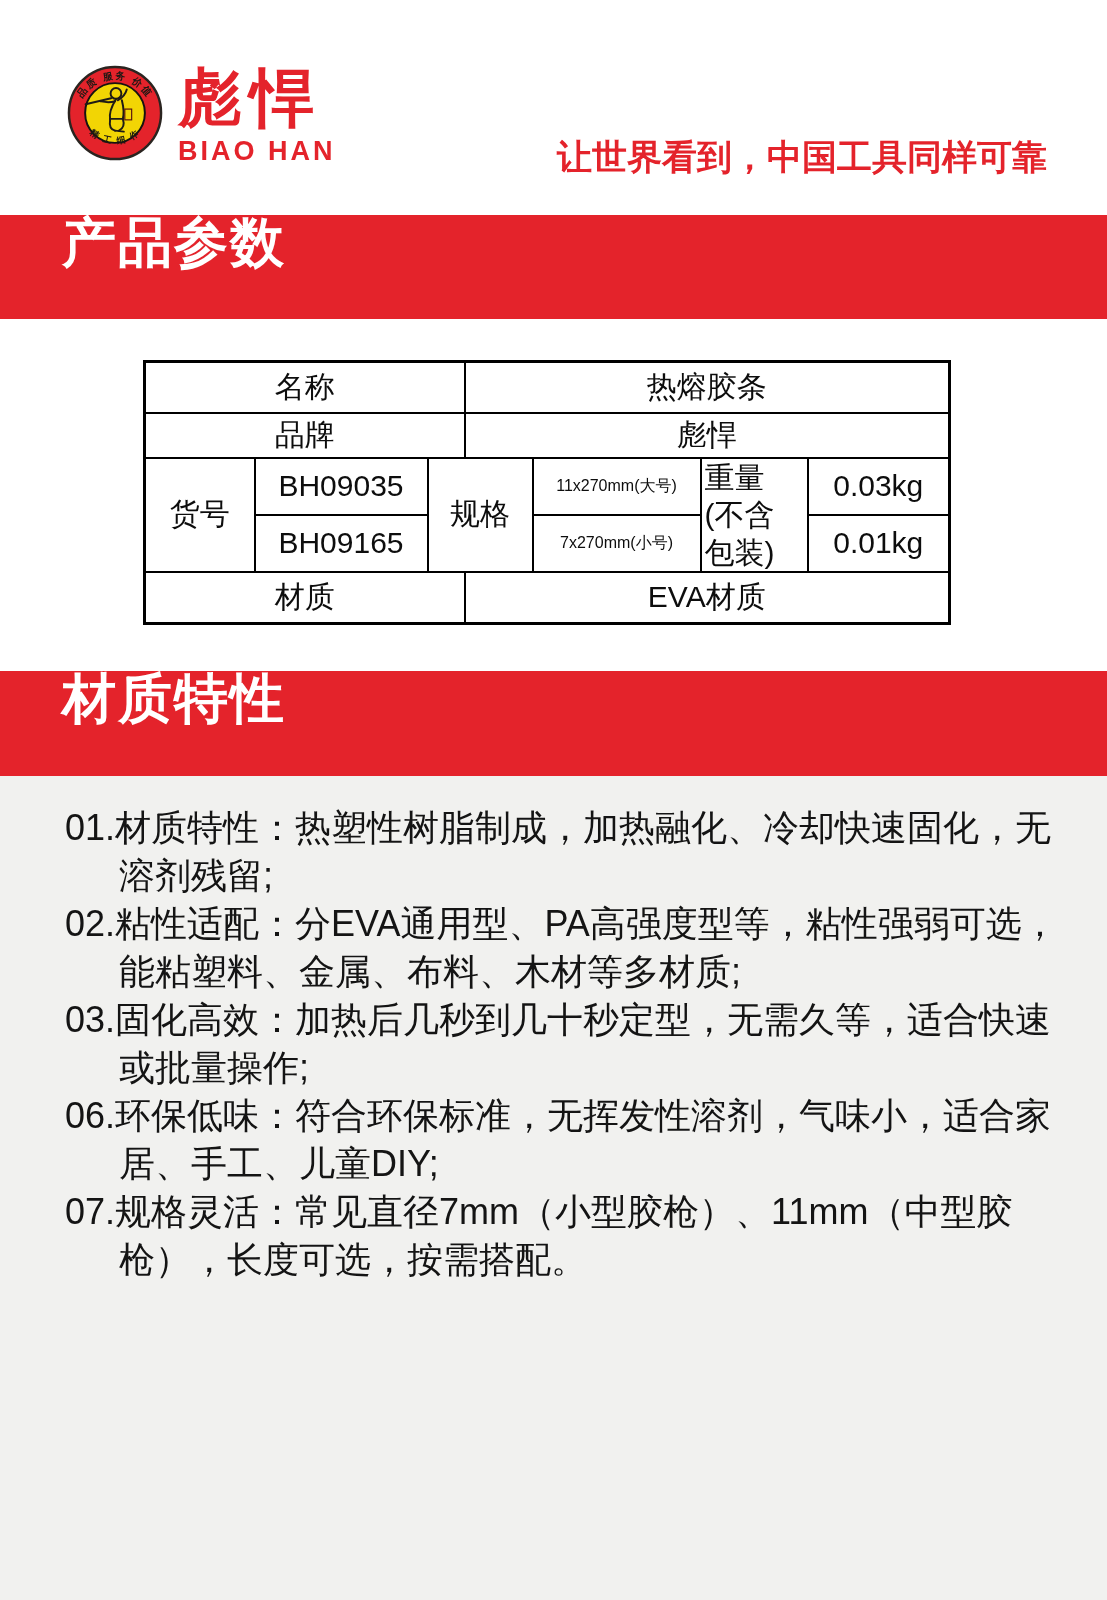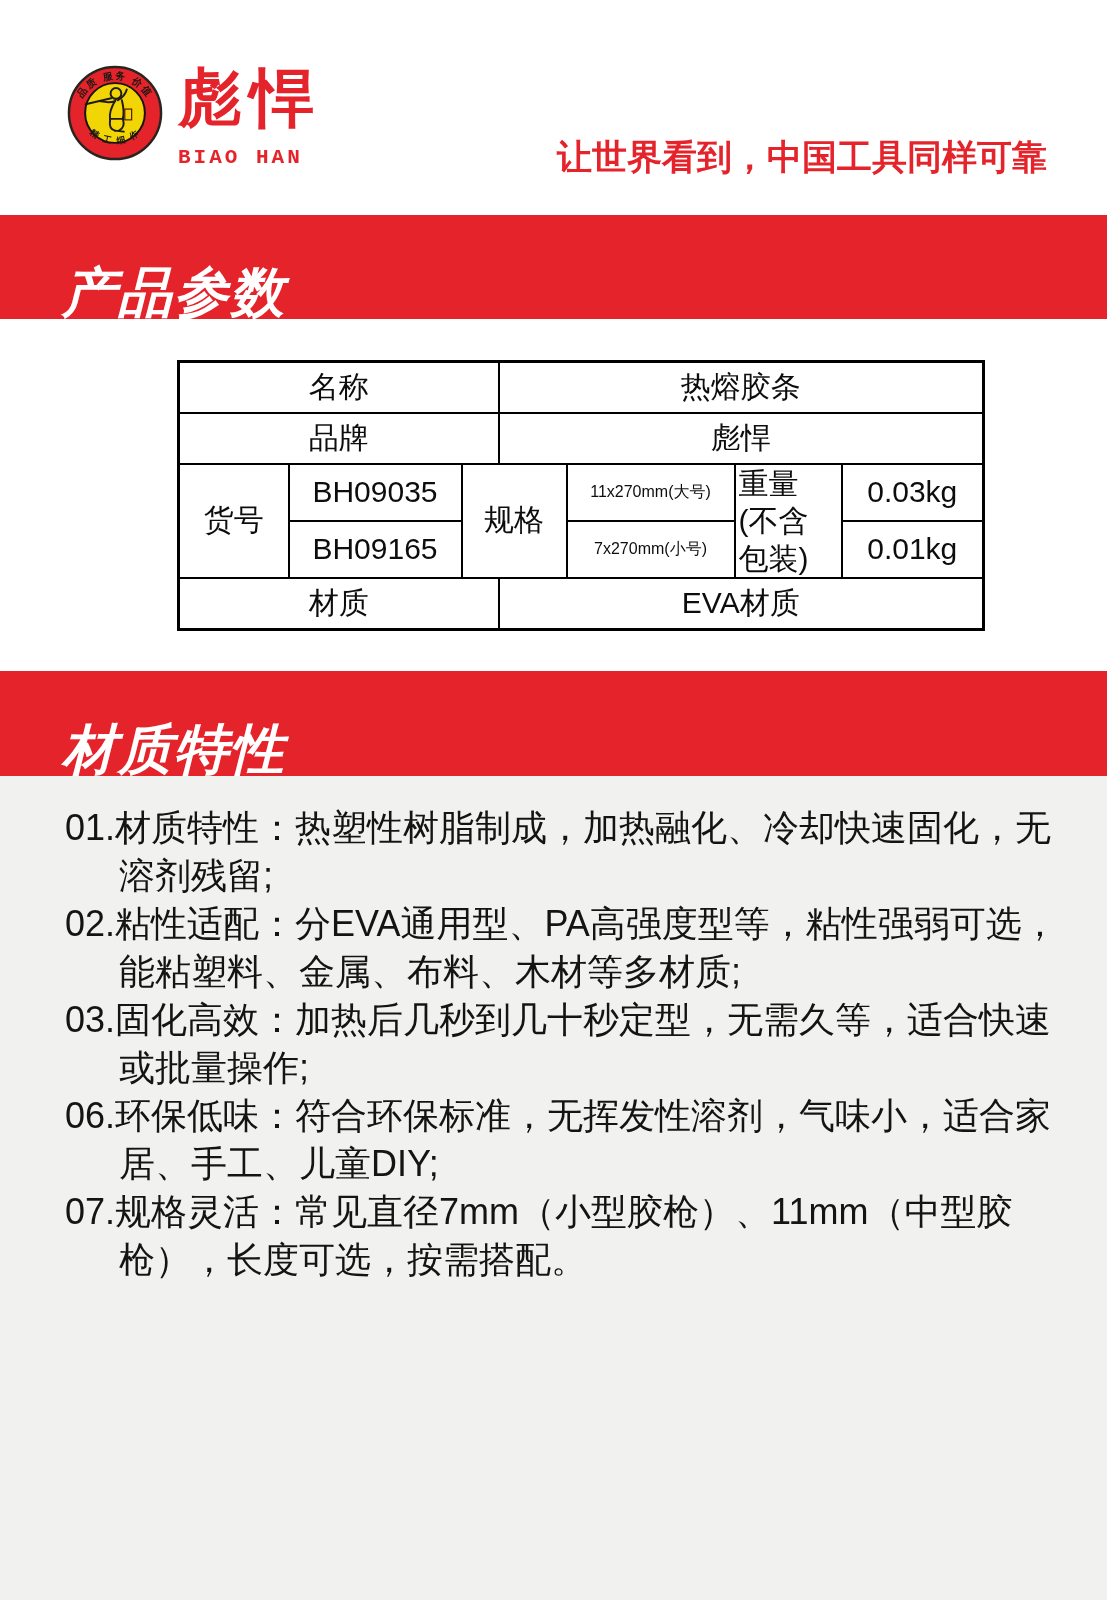--- a/index.html
+++ b/index.html
@@ -33,60 +33,57 @@
     top: 62px;
   }
   .brand-cn {
     font-size: 64px;
     font-weight: bold;
     letter-spacing: 8px;
     color: #e4232b;
     line-height: 72px;
   }
   .brand-en {
-    font-size: 21px;
+    font-size: 27px;
     font-weight: bold;
     letter-spacing: 3px;
     color: #e4232b;
-    margin-top: 12px;
-    font-family: Liberation Mono, monospace;
+    margin-top: 2px;
   }
   .slogan {
     position: absolute;
     right: 60px;
     top: 134px;
     font-size: 35px;
     font-weight: bold;
     color: #e4232b;
     white-space: nowrap;
   }
 
   
   .banner {
     height: 104px;
     background: #e4232b;
     display: flex;
-    align-items: flex-end;
+    align-items: flex-start;
     padding-left: 62px;
-    font-style: italic;
   }
   .banner-title {
     color: #ffffff;
     font-size: 54px;
     font-weight: bold;
     letter-spacing: 2px;
     line-height: 1;
   }
   .banner-features { height: 105px; }
 
   
   .table-section {
     height: 352px;
     background: #ffffff;
-    padding-left: 34px;
   }
   .spec-table {
     border-collapse: collapse;
     table-layout: fixed;
     width: 805px;
     margin-left: 143px;
     position: relative;
     top: 41px;
     border: 3px solid #000000;
     background: #ffffff;
@@ -183,21 +180,21 @@
         <col style="width:68px">
           <col style="width:168px">
           <col style="width:107px">
         <col style="width:142px">
       </colgroup>
       <tbody>
         <tr style="height:51px">
           <td colspan="3">名称</td>
           <td colspan="4">热熔胶条</td>
         </tr>
-        <tr style="height:51px">
+        <tr style="height:45px">
           <td colspan="3">品牌</td>
           <td colspan="4">彪悍</td>
         </tr>
         <tr style="height:52px">
           <td rowspan="2">货号</td>
           <td>BH09035</td>
           <td colspan="2" rowspan="2">规格</td>
           <td class="small-text">11x270mm(大号)</td>
           <td rowspan="2" class="wrap-label">重量(不含包装)</td>
           <td>0.03kg</td>

